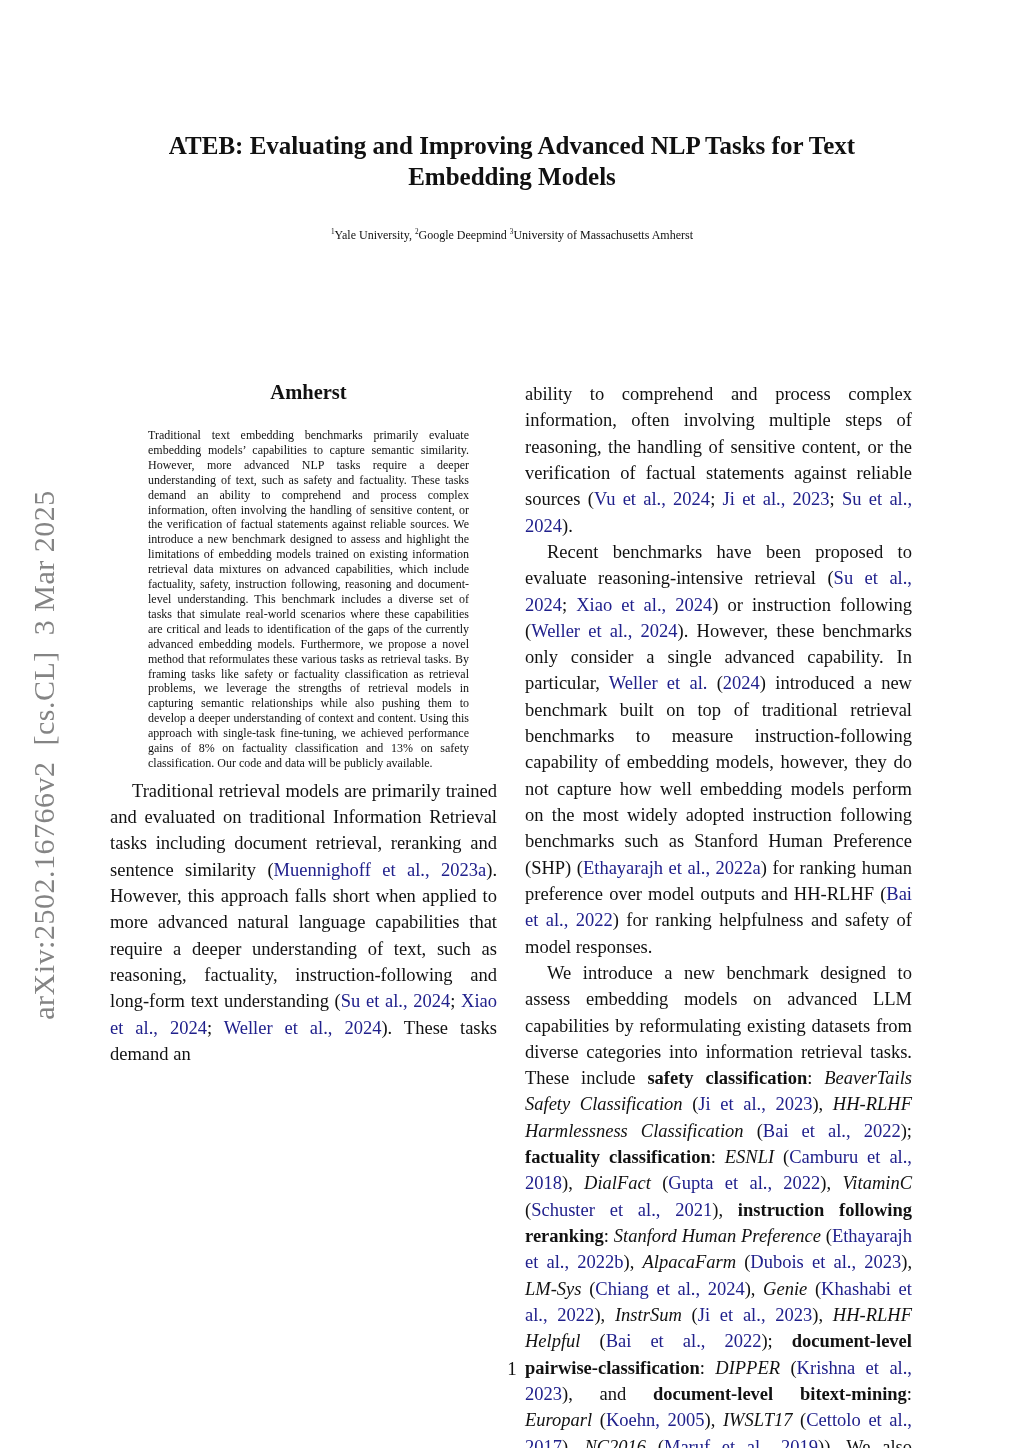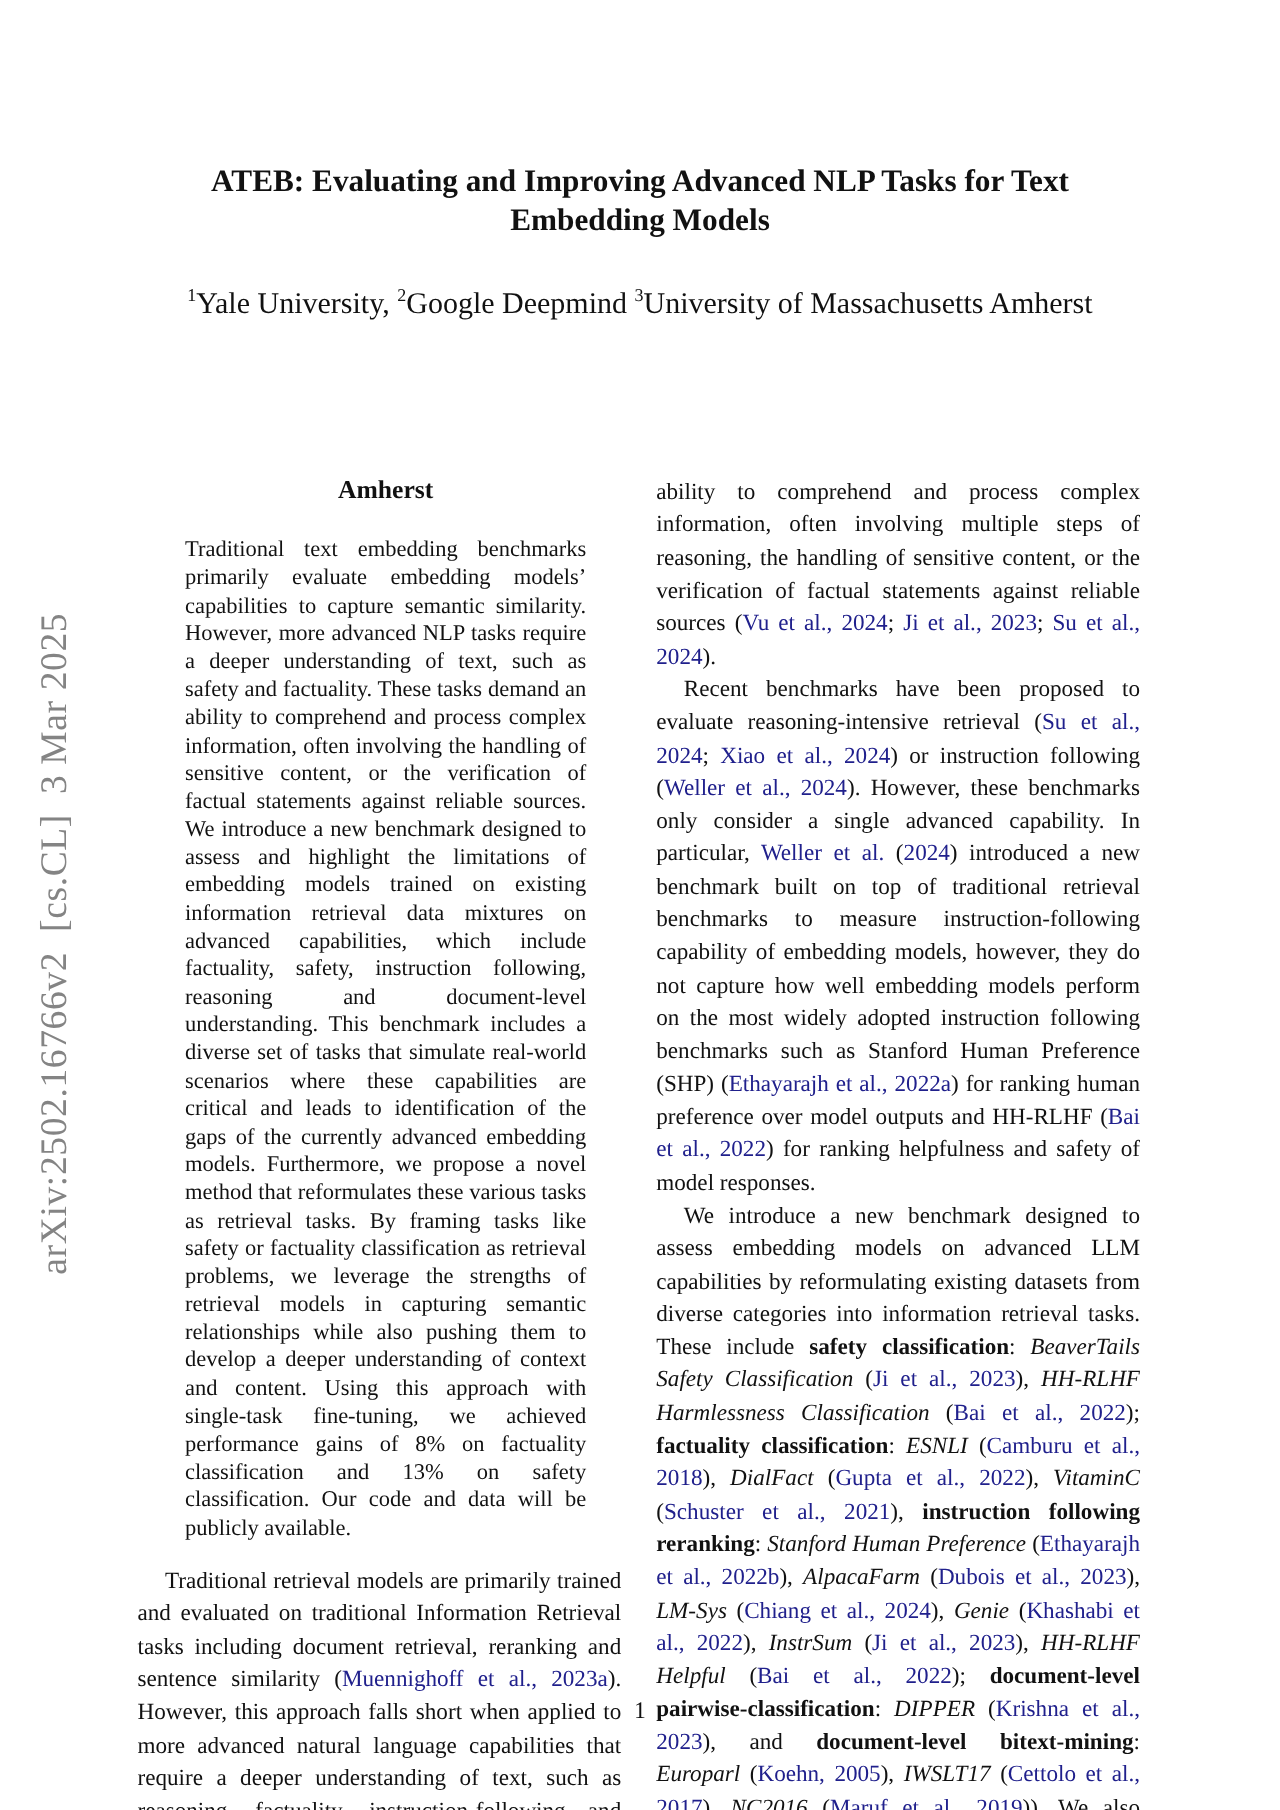--- a/index.html
+++ b/index.html
@@ -44,21 +44,21 @@
     text-align: center;
   }
   .authors {
     margin-top: 34px;
     font-size: 19px;
     font-weight: 700;
     line-height: 1.38;
   }
   .authors .line { display: block; }
   .affil {
-    font-size: 24px;
+    font-size: 12px;
     font-weight: 400;
     margin-top: 15px;
   }
   sup {
     font-size: 60%;
     line-height: 0;
     vertical-align: super;
   }
   .columns {
     position: absolute;
@@ -70,37 +70,37 @@
   }
   .col { width: 387px; }
   .abstract { padding: 0 28px 0 38px; }
   .abstract-heading {
     text-align: center;
     font-size: 20.5px;
     font-weight: 700;
     margin: 0 0 24px 0;
   }
   .abstract-body {
-    font-size: 18px;
+    font-size: 12px;
     line-height: 1.243;
     text-align: justify;
     margin: 0;
     hyphens: auto;
     -webkit-hyphens: auto;
   }
   .bodytext {
     font-size: 18.5px;
     line-height: 1.423;
     text-align: justify;
     margin: 0;
     hyphens: auto;
     -webkit-hyphens: auto;
   }
   .par-indent { text-indent: 22px; }
-  .intro { margin-top: 19px; }
+  .intro { margin-top: 7px; }
   .cite { color: var(--cite, #20208c); }
   .bf { font-weight: 700; }
   .it { font-style: italic; }
   .tx { }
   .pageno {
     position: absolute;
     top: 1358px;
     left: 0;
     width: 100%;
     text-align: center;

